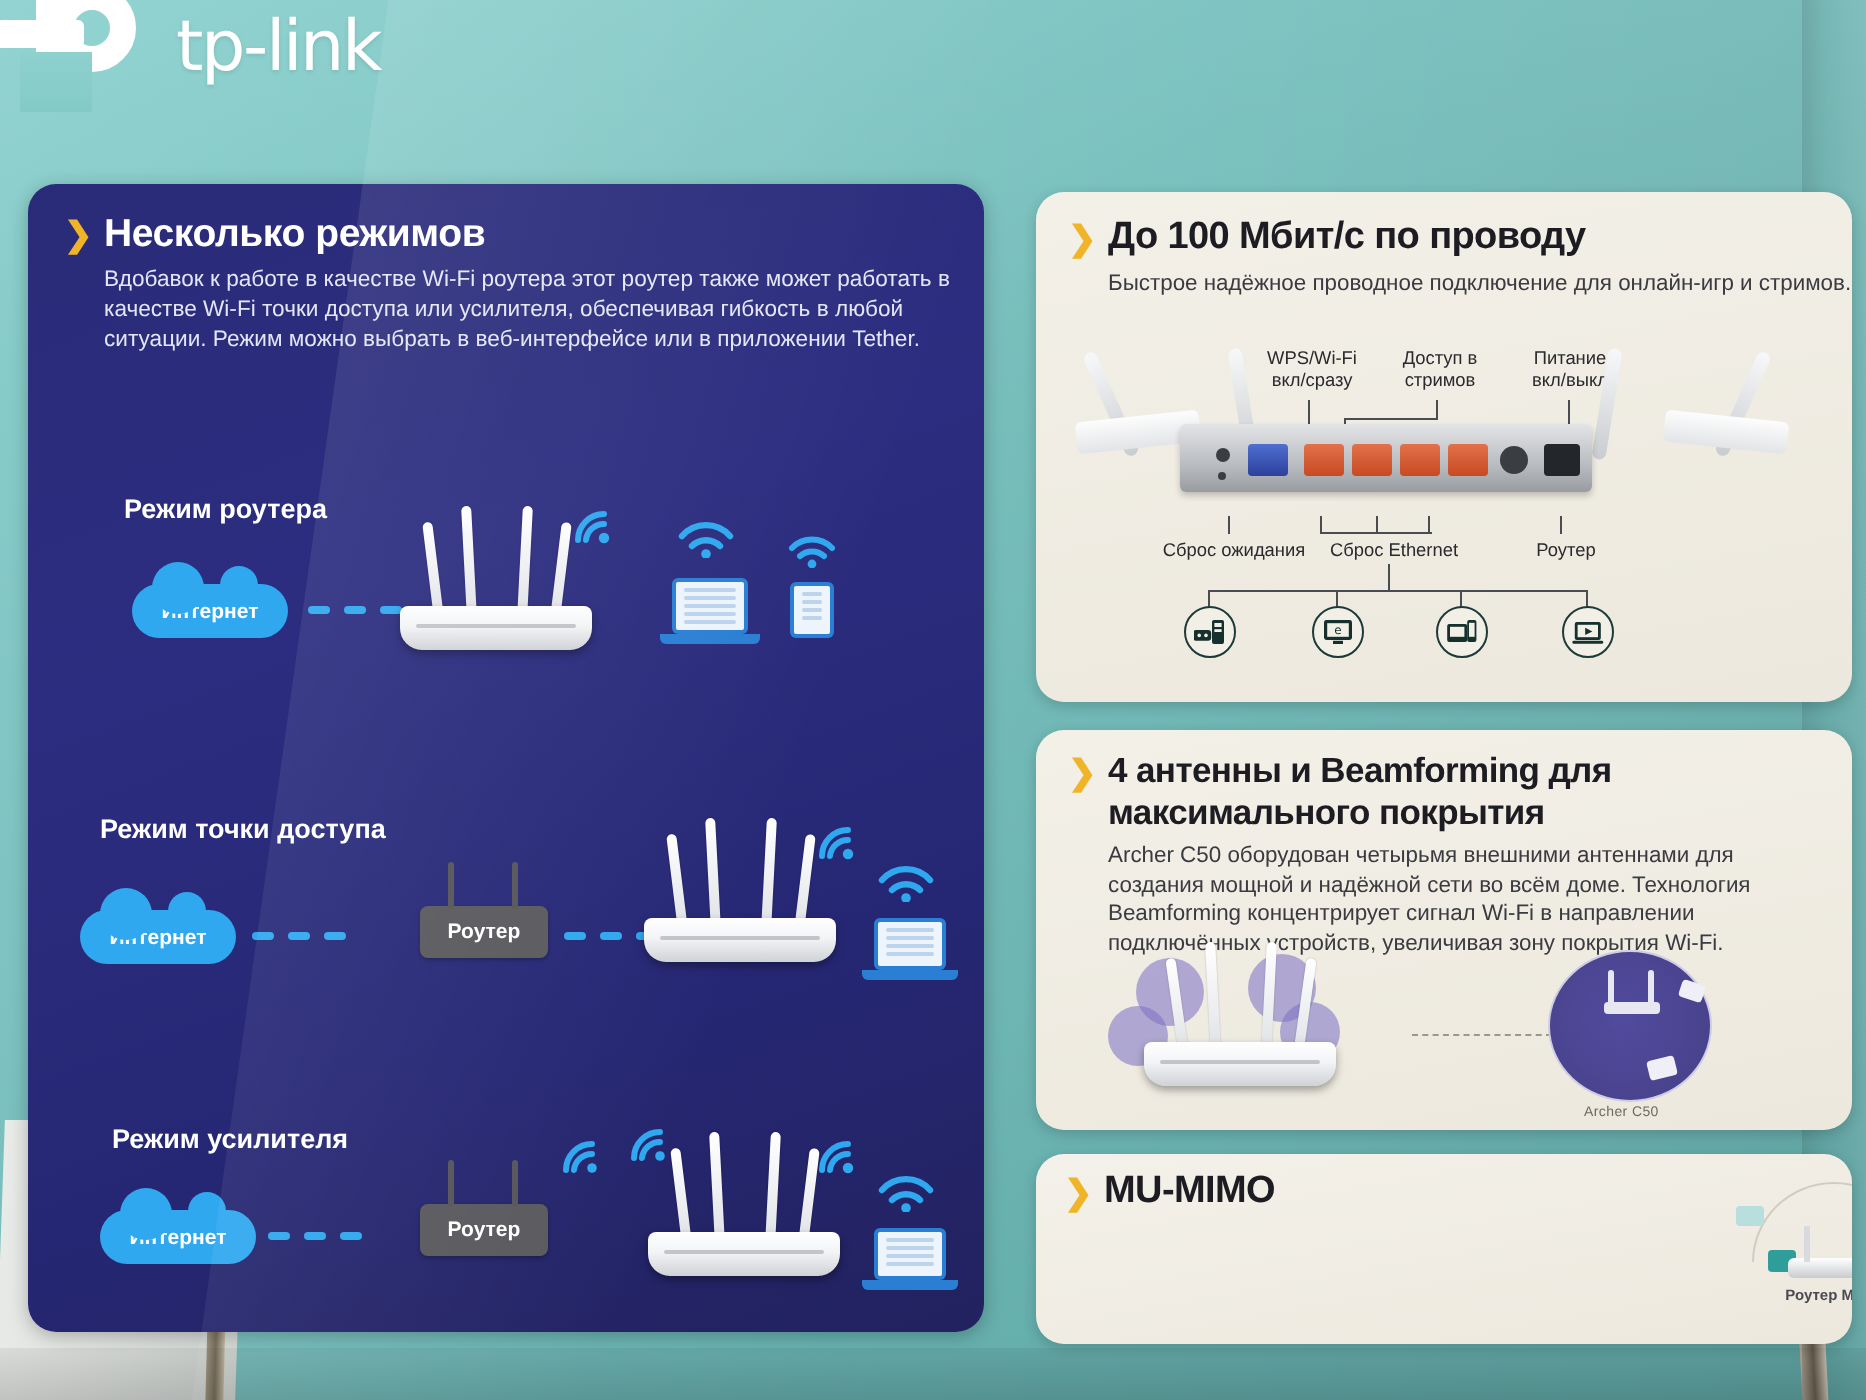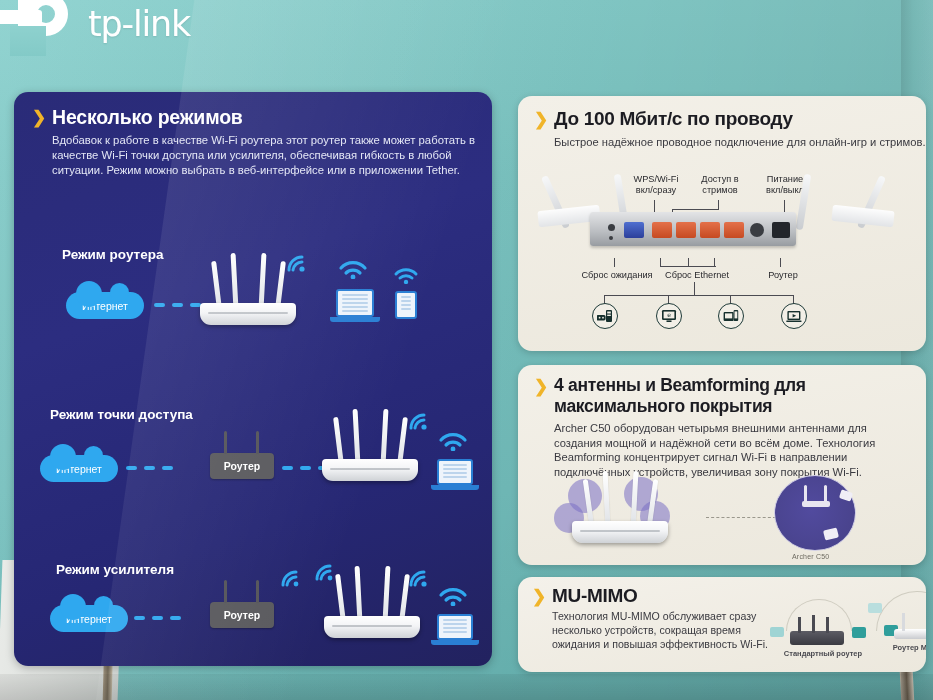--- a/index.html
+++ b/index.html
@@ -111,21 +111,21 @@
   .h-light2 { color: #1c1c22; font-size: 17.5px; font-weight: bold; letter-spacing: -0.3px; line-height: 1.18; }
   .p-light { color: #3a3a40; font-size: 11.2px; line-height: 1.3; }
 
   
   .mode-row { position: absolute; left: 0; width: 478px; }
   .mode-label { position: absolute; color:#fff; font-size: 13.5px; font-weight: bold; }
 
   .cloud {
     position: absolute; width: 78px; height: 27px; border-radius: 14px;
     background: #2fa8ef; display:flex; align-items:center; justify-content:center;
-    color:#fff; font-size: 10.5px; font-weight: normal;
+    color:#fff; font-size: 10.5px; font-weight: bold;
     box-shadow: 0 0 0 0 rgba(0,0,0,0);
   }
   .cloud::before, .cloud::after {
     content:''; position:absolute; background:#2fa8ef; border-radius:50%;
   }
   .cloud::before { width: 26px; height: 26px; left: 10px; top: -11px; }
   .cloud::after  { width: 19px; height: 19px; left: 44px; top: -9px; }
 
   .dashes { position: absolute; display: flex; gap: 7px; align-items: center; }
   .dashes i { display:block; width: 11px; height: 4px; background:#2fa8ef; border-radius:2px; }
@@ -575,33 +575,22 @@
     <div class="cap" style="left:24px;top:82px;">Archer C50</div>
   </div>
 </div>
 
 <div class="panel panel-mimo">
   <div style="position:absolute;left:14px;top:8px;width:250px;">
     <div class="head-row">
       <span class="chev">❯</span>
       <span class="h-light">MU-MIMO</span>
     </div>
-    <div class="p-light" style="margin:3px 0 0 20px;width:224px;font-size:10.6px;">Технология MU-MIMO обслуживает сразу несколько устройств, сокращая время ожидания и повышая эффективность Wi-Fi.</div>
-  </div>
-
-  <div style="position:absolute;left:250px;top:18px;width:110px;height:72px;">
-    <div class="mimo-arc" style="left:18px;top:4px;width:66px;height:32px;"></div>
-    <div class="mdev" style="left:2px;top:32px;width:14px;height:10px;background:#9fd4d4;"></div>
-    <div class="mdev" style="left:84px;top:32px;width:14px;height:11px;background:#2f9e9b;"></div>
-    <div class="mimo-router" style="left:22px;top:36px;width:54px;height:14px;background:linear-gradient(180deg,#5c5c64,#3a3a41);"></div>
-    <div style="position:absolute;left:30px;top:22px;width:2.6px;height:16px;background:#4a4a52;"></div>
-    <div style="position:absolute;left:44px;top:20px;width:2.6px;height:18px;background:#4a4a52;"></div>
-    <div style="position:absolute;left:58px;top:22px;width:2.6px;height:16px;background:#4a4a52;"></div>
-    <div class="mimo-cap" style="left:0px;top:54px;width:110px;">Стандартный роутер</div>
-  </div>
+  </div>
+
 
   <div style="position:absolute;left:346px;top:12px;width:120px;height:78px;">
     <div class="mimo-arc" style="left:12px;top:2px;width:82px;height:40px;"></div>
     <div class="mdev" style="left:4px;top:14px;width:14px;height:10px;background:#b9dede;"></div>
 
     <div class="mdev" style="left:20px;top:36px;width:14px;height:11px;background:#2f9e9b;"></div>
 
     <div class="mimo-router" style="left:30px;top:40px;width:48px;height:10px;background:linear-gradient(180deg,#ffffff,#c9cbcf);"></div>
     <div style="position:absolute;left:38px;top:24px;width:2.6px;height:18px;background:#d8dade;"></div>
 

